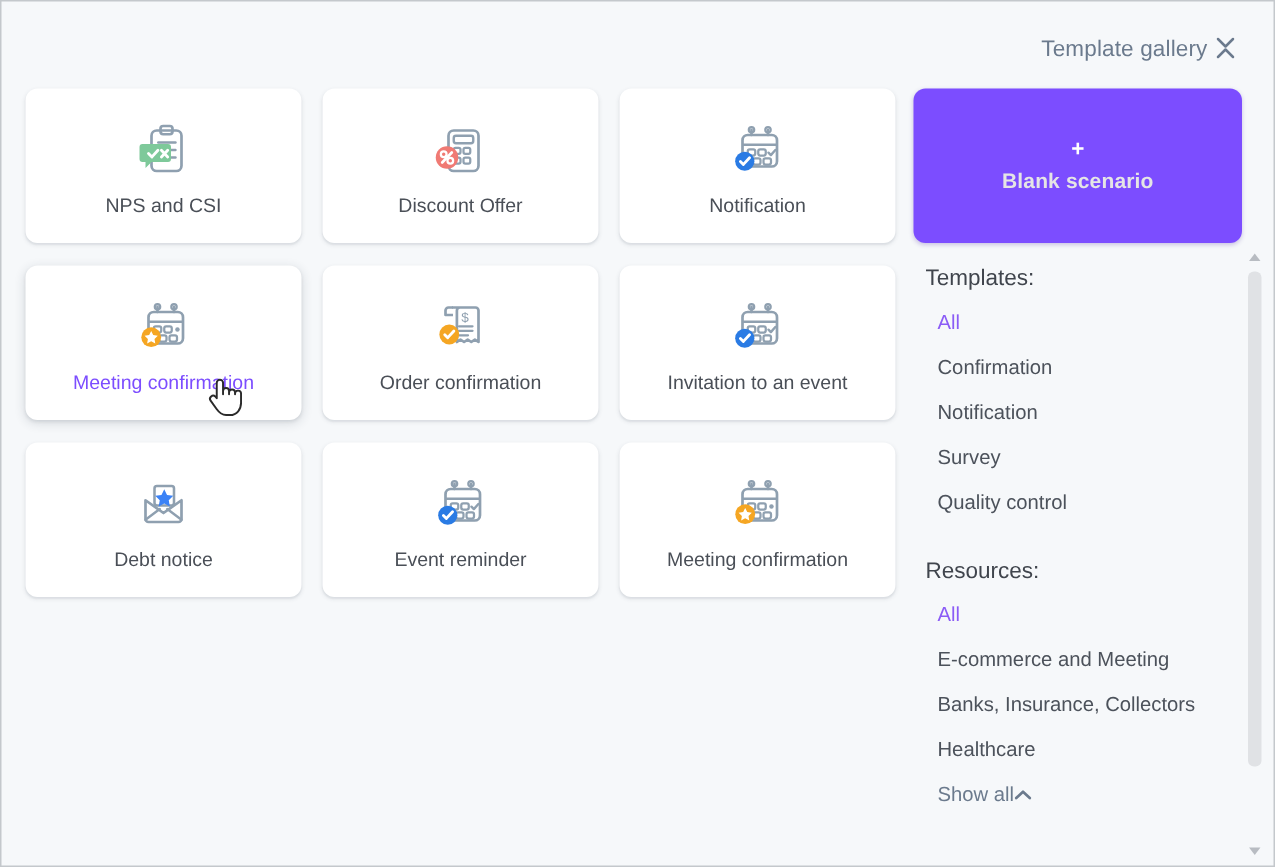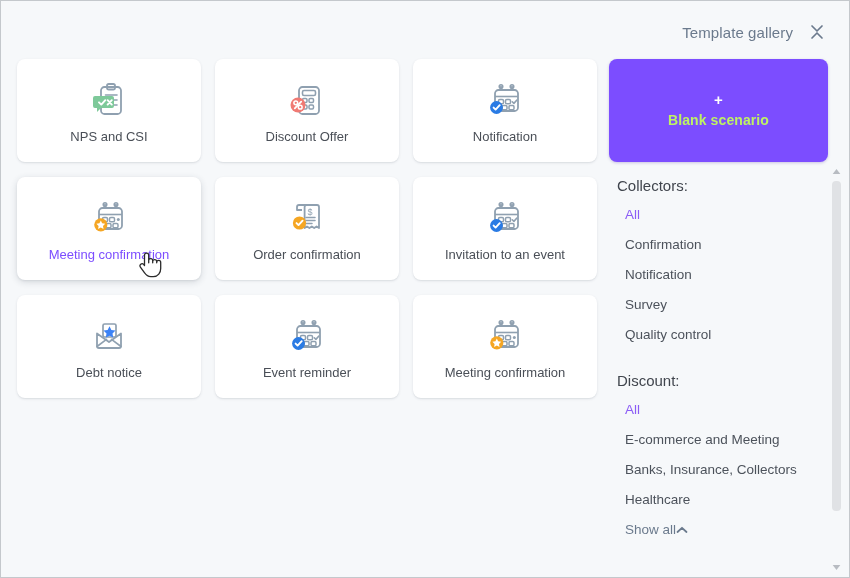--- a/index.html
+++ b/index.html
@@ -24,21 +24,21 @@
     overflow: hidden;
   }
 
   
   .header {
     position: absolute;
     top: 20px;
     right: 24px;
     display: flex;
     align-items: center;
-    gap: 16px;
+    gap: 4px;
     height: 22px;
   }
   .header-title {
     font-size: 15px;
     color: #6b7a8d;
     letter-spacing: .1px;
   }
   .collapse-icon {
     width: 16px;
     height: 18px;
@@ -115,21 +115,21 @@
     box-shadow: 0 1px 3px rgba(70,40,160,.25);
   }
   .blank-plus {
     color: #ffffff;
     font-size: 15px;
     font-weight: bold;
     line-height: 14px;
     margin-bottom: 5px;
   }
   .blank-label {
-    color: #bef264;
+    color: #e5e5e5;
     font-size: 14px;
     font-weight: bold;
     letter-spacing: .1px;
   }
 
   
   .sidebar {
     position: absolute;
     left: 608px;
     top: 124px;
@@ -392,28 +392,28 @@
         <div class="card-label">Meeting confirmation</div>
       </div>
     </div>
 
     <div class="blank-card">
       <div class="blank-plus">+</div>
       <div class="blank-label">Blank scenario</div>
     </div>
 
     <div class="sidebar">
-      <div class="filter-heading">Collectors:</div>
+      <div class="filter-heading">Templates:</div>
       <div class="filter-item active">All</div>
       <div class="filter-item">Confirmation</div>
       <div class="filter-item">Notification</div>
       <div class="filter-item">Survey</div>
       <div class="filter-item">Quality control</div>
 
-      <div class="filter-heading second">Discount:</div>
+      <div class="filter-heading second">Resources:</div>
       <div class="filter-item active">All</div>
       <div class="filter-item">E-commerce and Meeting</div>
       <div class="filter-item">Banks, Insurance, Collectors</div>
       <div class="filter-item">Healthcare</div>
 
       <div class="show-all">
         <span>Show all</span>
         <span>
           <svg width="12" height="8" viewBox="0 0 12 8">
             <path d="M1.5 6 L6 1.8 L10.5 6" stroke="#6b7a8d" stroke-width="1.8" fill="none" stroke-linecap="round" stroke-linejoin="round"></path>

